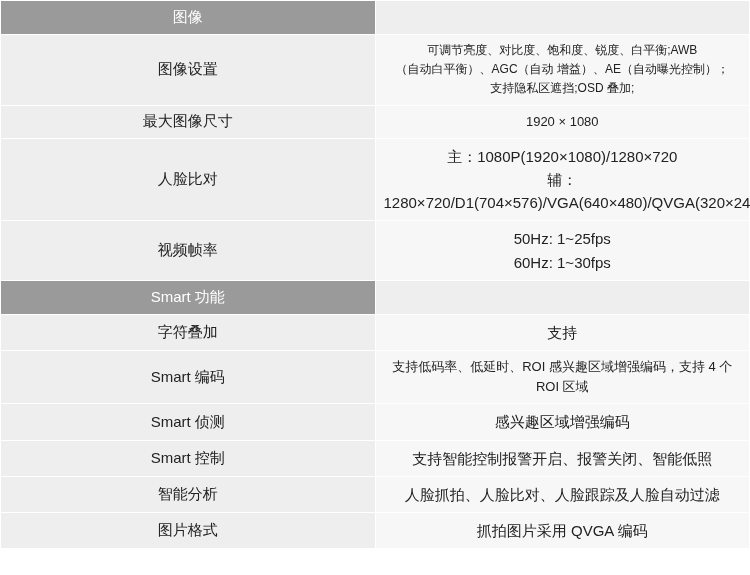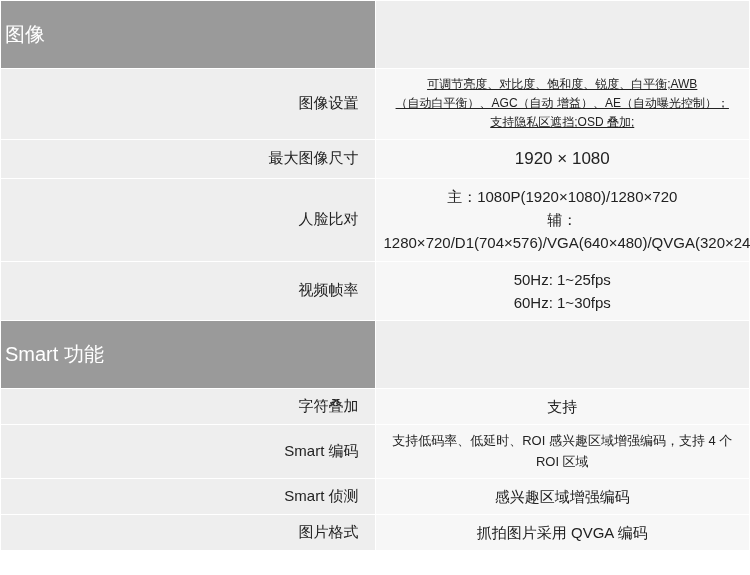--- a/index.html
+++ b/index.html
@@ -19,54 +19,53 @@
     width: 750px;
     table-layout: fixed;
   }
   table.spec td {
     border: 1px solid #ffffff;
     vertical-align: middle;
   }
   .label-cell {
     width: 260px;
     background: #eeeeee;
-    text-align: right;
+    text-align: center;
     font-size: 15px;
     color: #222;
     padding: 6px 16px;
   }
   .value-cell {
     background: #f7f7f7;
     text-align: center;
     font-size: 13px;
     color: #222;
     padding: 6px 8px;
     line-height: 1.55;
   }
   .section-cell {
     background: #9a9a9a;
     color: #ffffff;
-    font-size: 20px;
-    padding: 20px 4px;
-    text-align: left;
+    font-size: 15px;
+    padding: 7px 4px;
+    text-align: center;
   }
   .section-cell.blank {
     background: #eeeeee;
   }
   .value-cell.big {
-    font-size: 17px;
+    font-size: 13px;
     text-align: center;
   }
   .value-cell.med {
     font-size: 15px;
     margin-left: 24px;
   }
   .multi-line > div {
     white-space: nowrap;
-    text-decoration: underline;
   }
   .small-lines > div {
     font-size: 12px;
     line-height: 1.6;
   }
 </style>
 </head>
 <body>
 
 <table class="spec">
@@ -119,19 +118,31 @@
           <div>支持低码率、低延时、ROI 感兴趣区域增强编码，支持 4 个 ROI 区域</div>
         </td>
       </tr>
       <tr>
         <td class="label-cell">Smart 侦测</td>
         <td class="value-cell med">
           <div>感兴趣区域增强编码</div>
         </td>
       </tr>
       <tr>
+        <td class="label-cell">Smart 控制</td>
+        <td class="value-cell med">
+          <div>支持智能控制报警开启、报警关闭、智能低照</div>
+        </td>
+      </tr>
+      <tr>
+        <td class="label-cell">智能分析</td>
+        <td class="value-cell med">
+          <div>人脸抓拍、人脸比对、人脸跟踪及人脸自动过滤</div>
+        </td>
+      </tr>
+      <tr>
         <td class="label-cell">图片格式</td>
         <td class="value-cell med">
           <div>抓拍图片采用 QVGA 编码</div>
         </td>
       </tr>
     </tbody>
 </table>
 
 </body></html>

